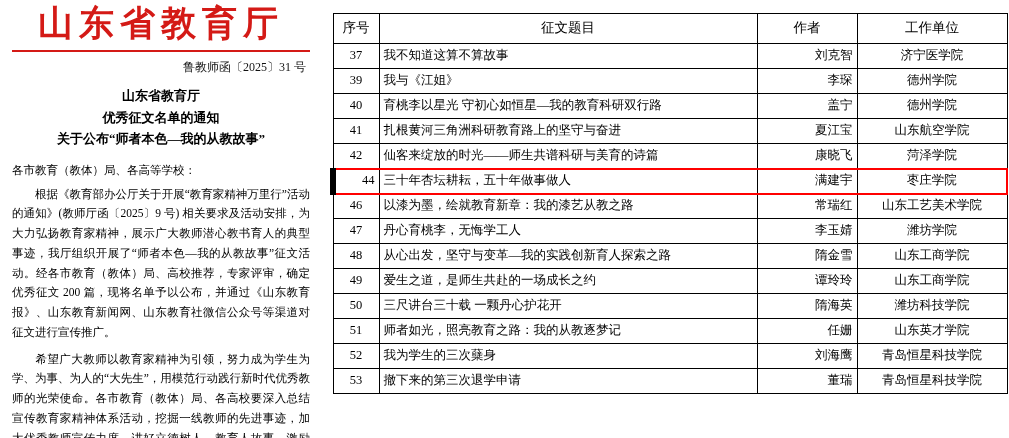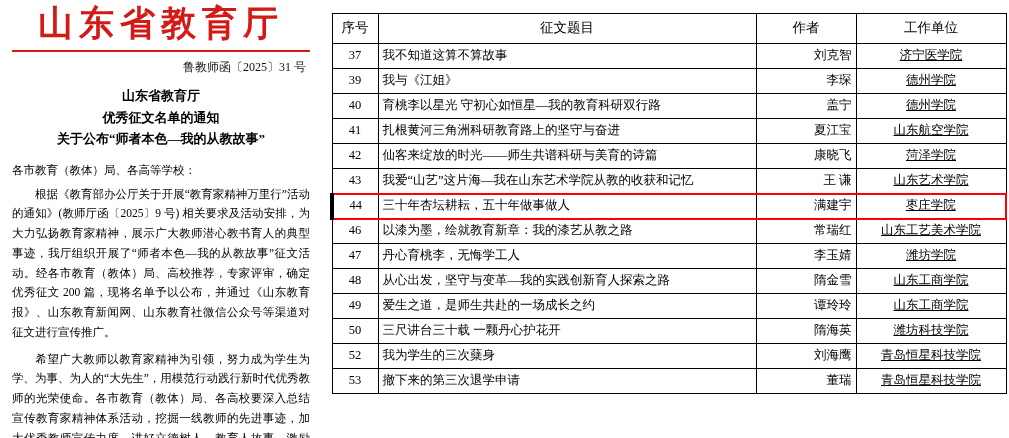--- a/index.html
+++ b/index.html
@@ -109,28 +109,28 @@
     font-size: 13.5px;
     height: 30px;
   }
   col.c-idx { width: 46px; }
   col.c-title { width: 378px; }
   col.c-author { width: 100px; }
   col.c-unit { width: 150px; }
   td.idx { text-align: center; }
   td.title { text-align: left; padding-left: 8px; }
   td.author { text-align: right; }
-  td.unit { text-align: center; text-decoration: underline; }
+  td.unit { text-align: center; }
 
   
   tr.highlight td {
     border-top: 2px solid #ff0000;
     border-bottom: 2px solid #ff0000;
   }
-  tr.highlight td:first-child { border-left: 4px solid #000000; }
+  tr.highlight td:first-child { border-left: 6px solid #000000; text-align: right; }
   tr.highlight td:last-child { border-right: 2px solid #ff0000; }
 </style>
 </head>
 <body>
 
 <div id="page">
 
   <div id="left-doc">
     <div class="org-title">山东省教育厅</div>
     <div class="red-rule"></div>
@@ -189,26 +189,20 @@
             <td class="title">扎根黄河三角洲科研教育路上的坚守与奋进</td>
             <td class="author">夏江宝</td>
             <td class="unit">山东航空学院</td>
           </tr>
           <tr>
             <td class="idx">42</td>
             <td class="title">仙客来绽放的时光——师生共谱科研与美育的诗篇</td>
             <td class="author">康晓飞</td>
             <td class="unit">菏泽学院</td>
           </tr>
-          <tr>
-            <td class="idx">43</td>
-            <td class="title">我爱“山艺”这片海—我在山东艺术学院从教的收获和记忆</td>
-            <td class="author">王 谦</td>
-            <td class="unit">山东艺术学院</td>
-          </tr>
           <tr class="highlight">
             <td class="idx">44</td>
             <td class="title">三十年杏坛耕耘，五十年做事做人</td>
             <td class="author">满建宇</td>
             <td class="unit">枣庄学院</td>
           </tr>
           <tr>
             <td class="idx">46</td>
             <td class="title">以漆为墨，绘就教育新章：我的漆艺从教之路</td>
             <td class="author">常瑞红</td>
@@ -232,20 +226,26 @@
             <td class="author">谭玲玲</td>
             <td class="unit">山东工商学院</td>
           </tr>
           <tr>
             <td class="idx">50</td>
             <td class="title">三尺讲台三十载 一颗丹心护花开</td>
             <td class="author">隋海英</td>
             <td class="unit">潍坊科技学院</td>
           </tr>
           <tr>
+            <td class="idx">51</td>
+            <td class="title">师者如光，照亮教育之路：我的从教逐梦记</td>
+            <td class="author">任姗</td>
+            <td class="unit">山东英才学院</td>
+          </tr>
+          <tr>
             <td class="idx">52</td>
             <td class="title">我为学生的三次蘖身</td>
             <td class="author">刘海鹰</td>
             <td class="unit">青岛恒星科技学院</td>
           </tr>
           <tr>
             <td class="idx">53</td>
             <td class="title">撤下来的第三次退学申请</td>
             <td class="author">董瑞</td>
             <td class="unit">青岛恒星科技学院</td>

